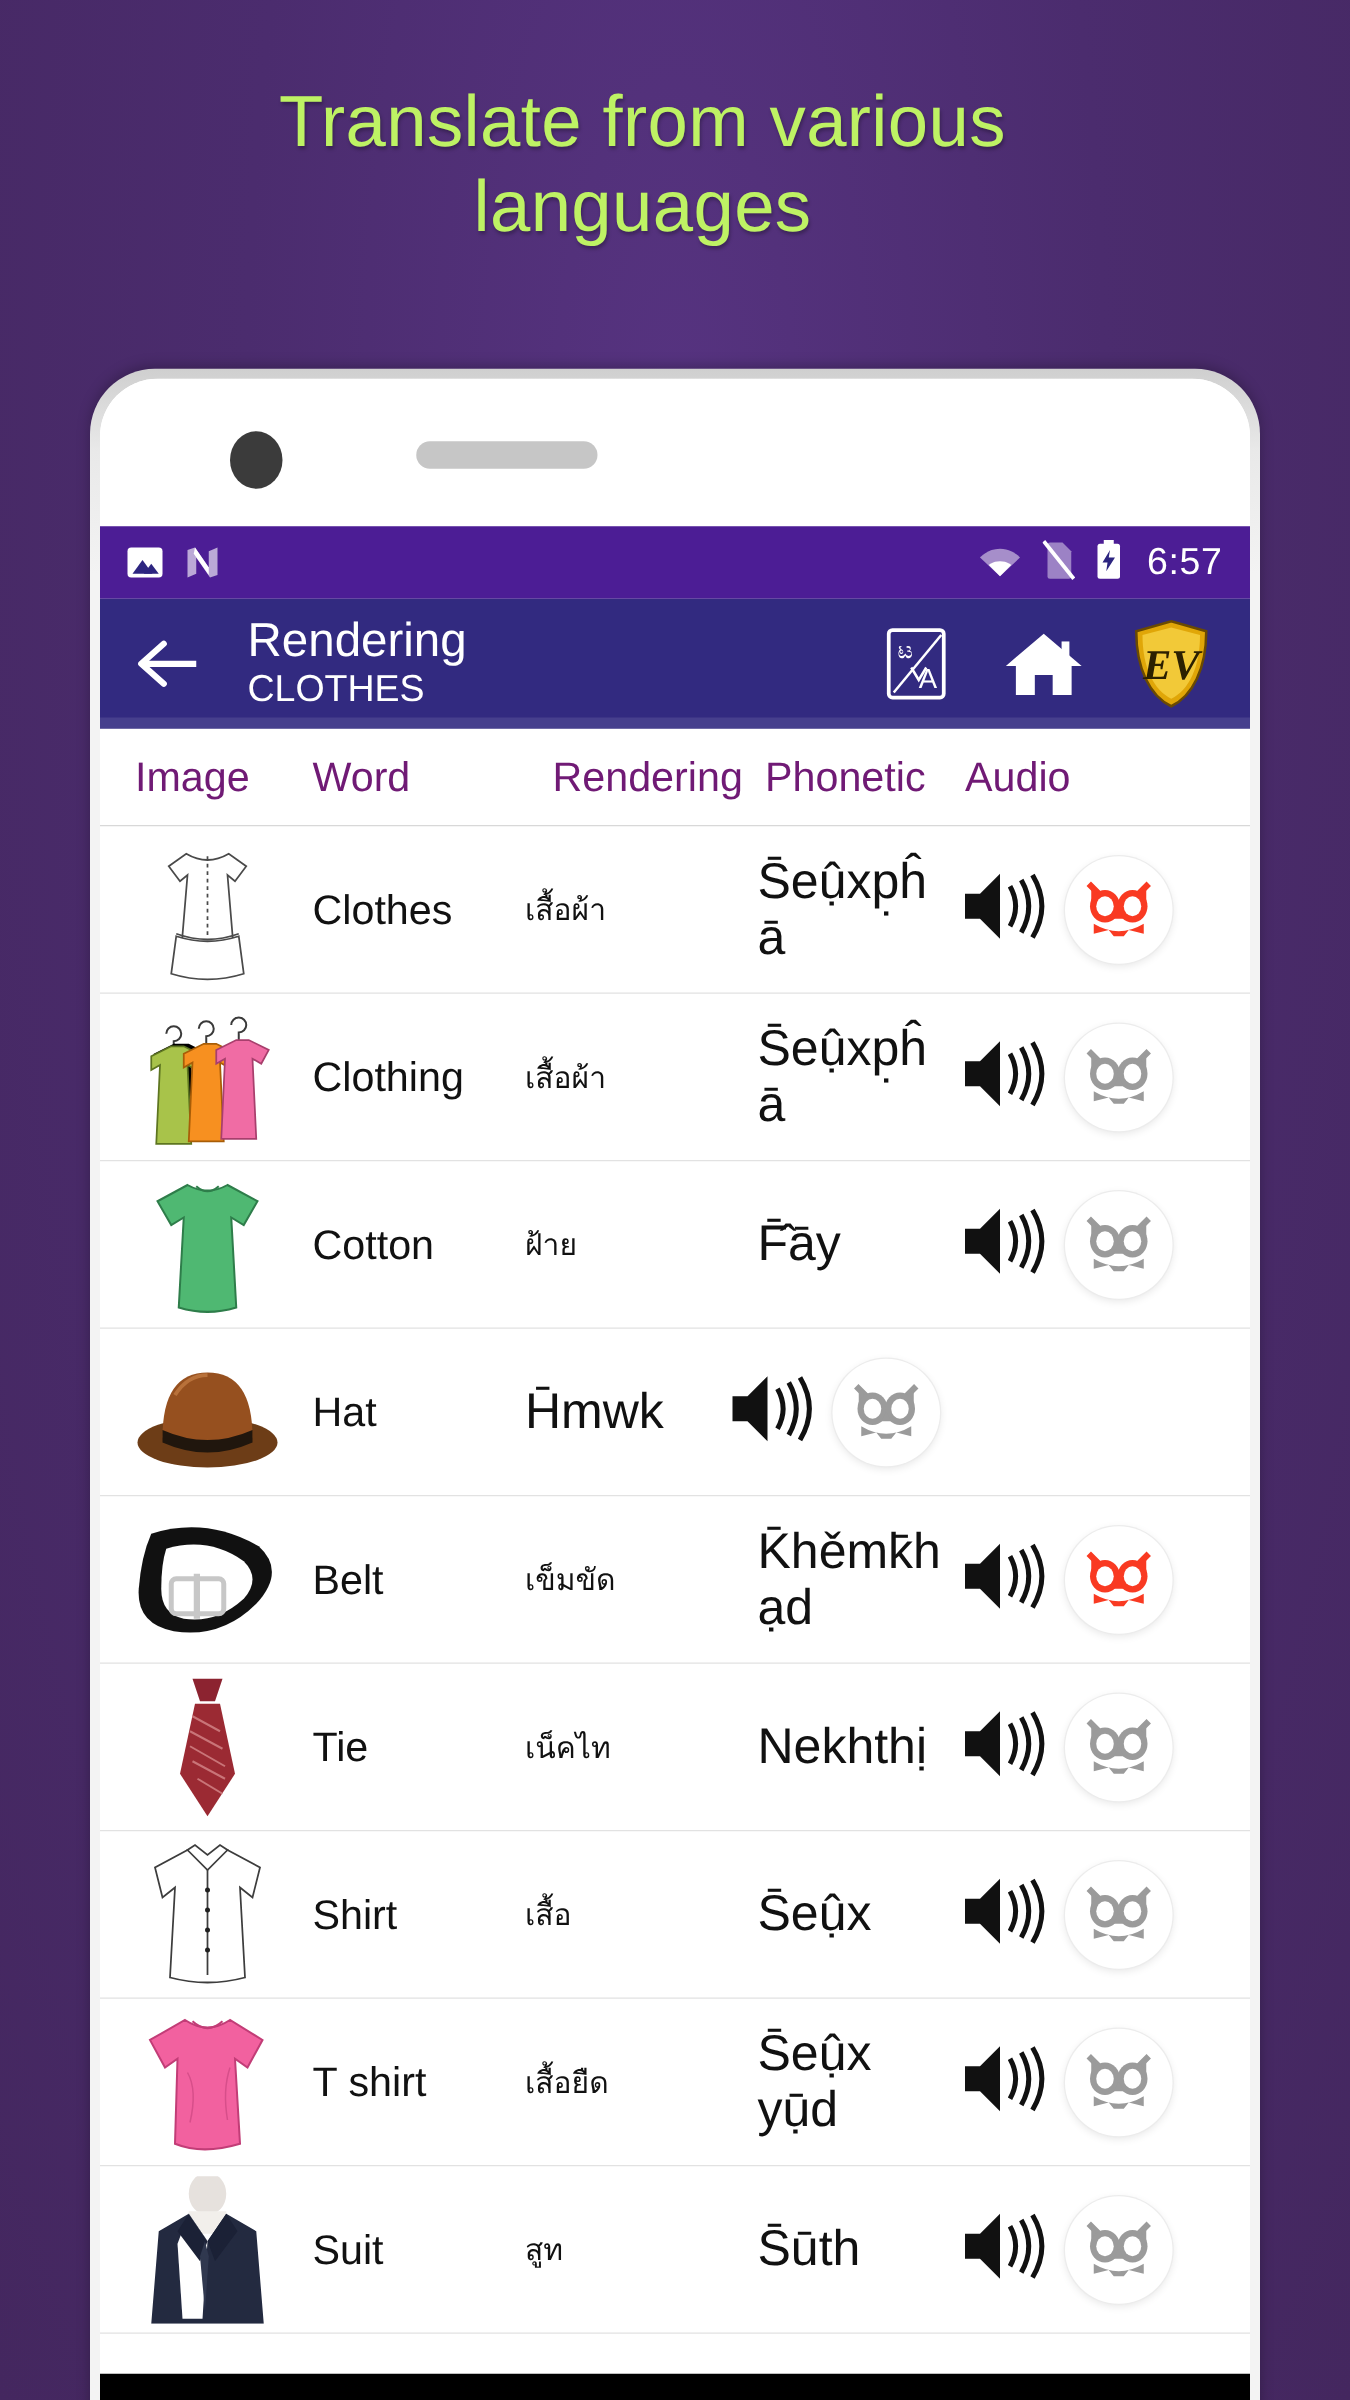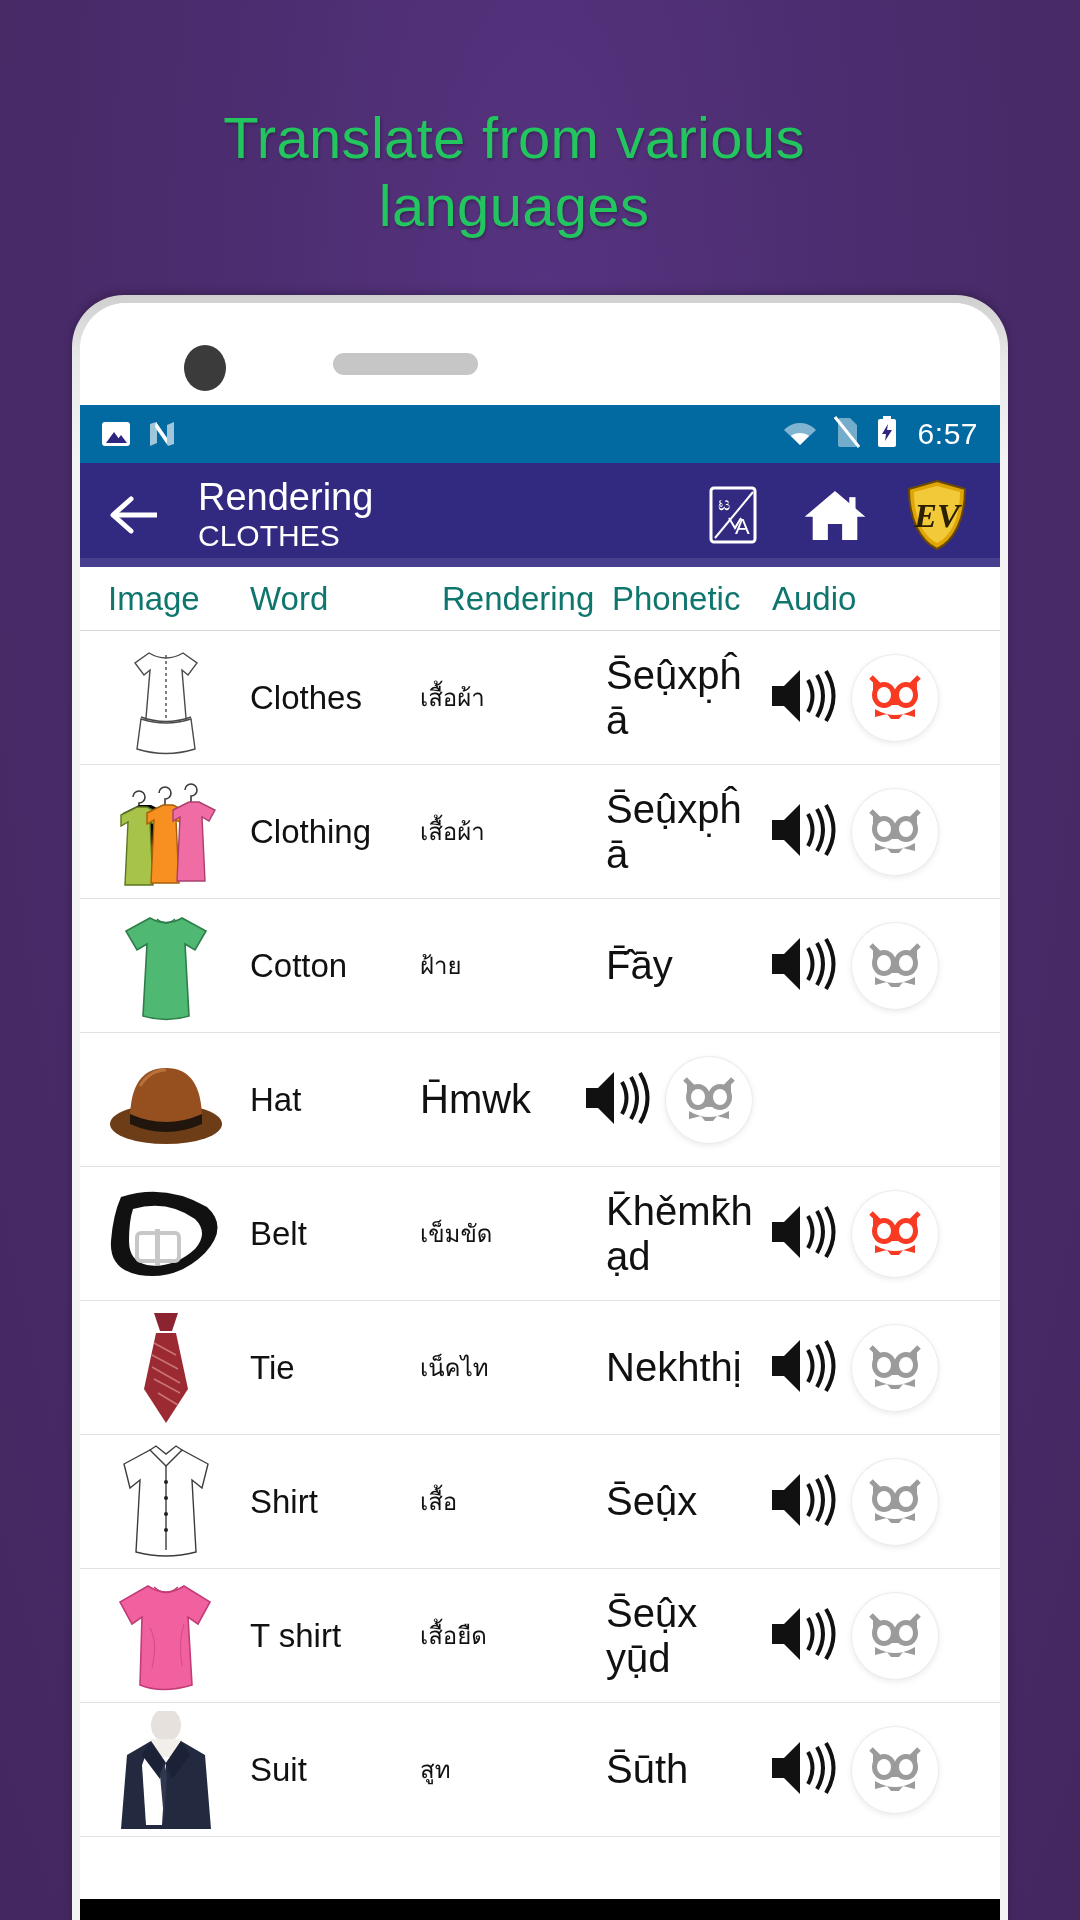--- a/index.html
+++ b/index.html
@@ -10,25 +10,24 @@
     position:relative;
   }
   .bg-wrap{
     position:absolute; inset:0;
     background:radial-gradient(ellipse at 50% 18%, #563380 0%, #4b2c6e 45%, #44275f 100%);
   }
 
   
   .headline{
     position:absolute; top:64px; left:0; width:1028px;
-    text-align:center; color:#22c55e;
+    text-align:center; color:#bef264;
     font-size:58px; line-height:1.18; font-weight:400;
     letter-spacing:0.3px;
     text-shadow:1px 2px 3px rgba(0,0,0,.28);
-    margin-top:40px;
   }
   .headline .l2{ display:block; }
 
   
   .phone{
     position:absolute; left:72px; top:295px;
     width:936px; height:1640px;
     background:linear-gradient(180deg,#cfcfcf 0%, #e9e9e9 4%, #f3f3f3 10%);
     border-radius:52px 52px 0 0;
     box-shadow:0 -2px 10px rgba(0,0,0,.25);
@@ -52,24 +51,25 @@
     background:#3b3b3b;
   }
   .speaker{
     position:absolute; left:253px; top:50px;
     width:145px; height:22px; border-radius:11px;
     background:#c6c6c6;
   }
 
   
   .statusbar{
-    height:58px; background:#0369a1;
+    height:58px; background:#4c1d95;
     display:flex; align-items:center;
     padding:0 22px;
     color:#ffffff;
+    margin-top:16px;
   }
   .sb-left{ display:flex; align-items:center; gap:18px; }
   .sb-right{ display:flex; align-items:center; gap:16px; margin-left:auto; }
   .ic-image{
     width:28px; height:24px; background:#fff; border-radius:3px;
     position:relative; overflow:hidden;
   }
   .ic-image:after{
     content:""; position:absolute; left:4px; bottom:3px;
     width:0;height:0;border-left:8px solid transparent;border-right:8px solid transparent;
@@ -96,23 +96,23 @@
   .back-btn{ width:64px; height:64px; display:flex; align-items:center; justify-content:center; flex:0 0 auto;}
   .titles{ margin-left:32px; color:#ffffff; }
   .title-main{ font-size:38px; line-height:1.12; font-weight:400; }
   .title-sub{ font-size:30px; line-height:1.2; font-weight:400; }
   .appbar-actions{ margin-left:auto; display:flex; align-items:center; gap:36px; padding-right:8px;}
   .act{ width:66px; height:66px; display:flex; align-items:center; justify-content:center; }
 
   
   .table-head{
     display:flex; align-items:center;
-    height:64px; padding:0 18px;
+    height:78px; padding:0 18px;
     border-bottom:1px solid #d8d8d8;
-    font-size:33px; color:#0f766e;
+    font-size:33px; color:#701a75;
   }
   .c-img{ width:152px; flex:0 0 152px; }
   .c-word{ width:170px; flex:0 0 170px; }
   .c-rend{ width:186px; flex:0 0 186px; }
   .c-phon{ width:162px; flex:0 0 162px; }
   .c-aud{ flex:1 1 auto; }
   .table-head .c-img{ padding-left:10px; }
   .table-head .c-rend{ padding-left:22px; }
   .table-head .c-phon{ padding-left:6px; }
   .table-head .c-aud{ padding-left:4px; }

